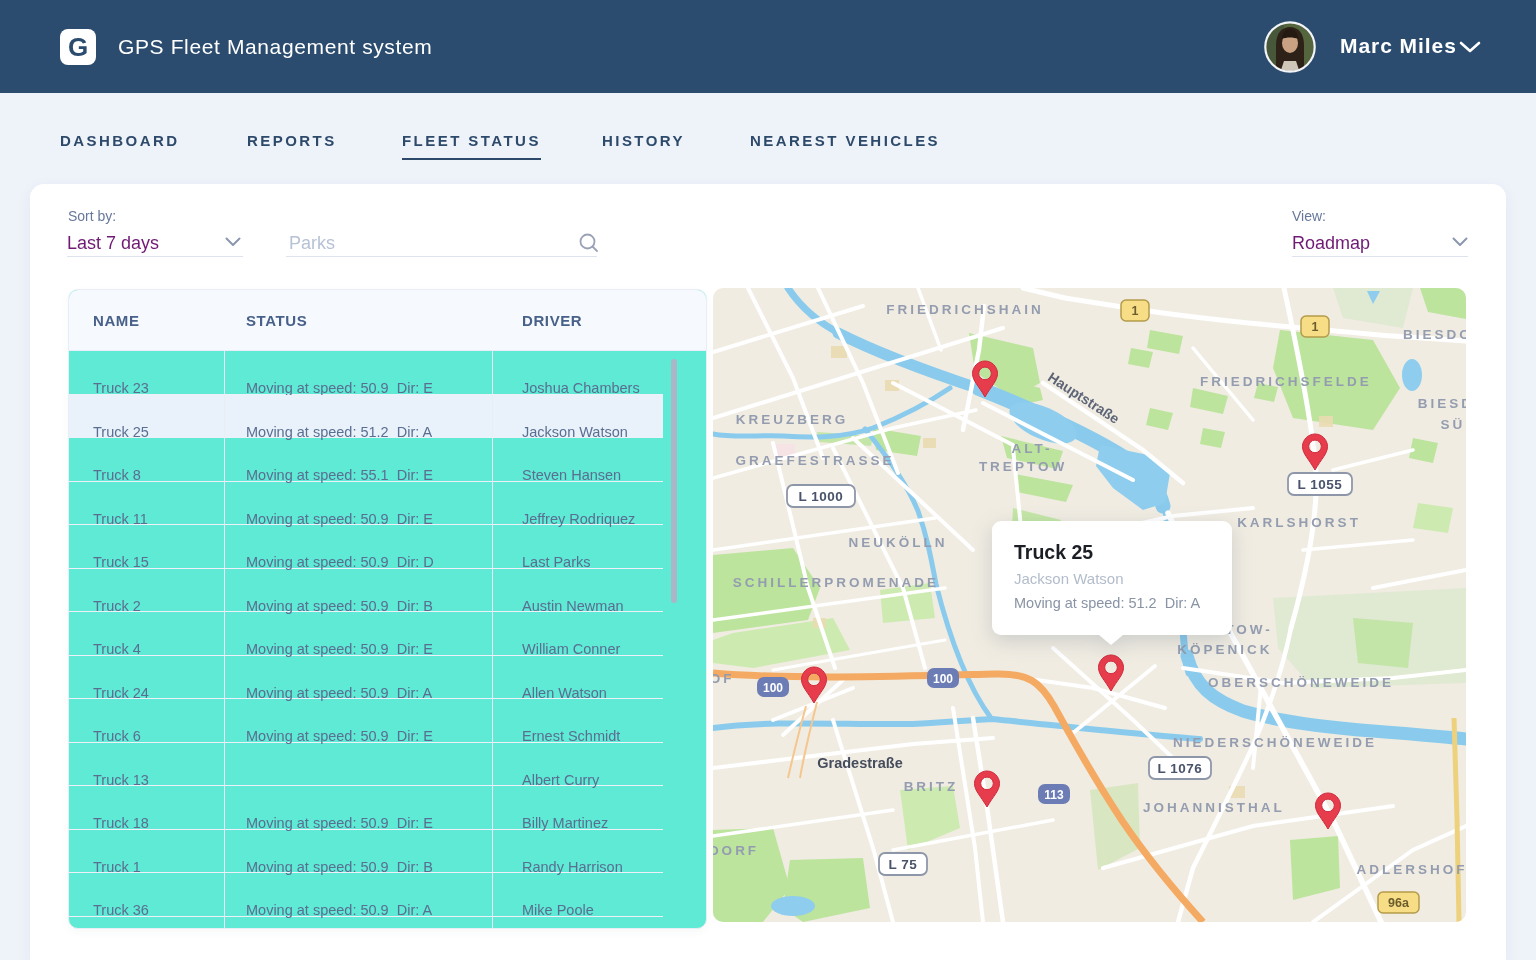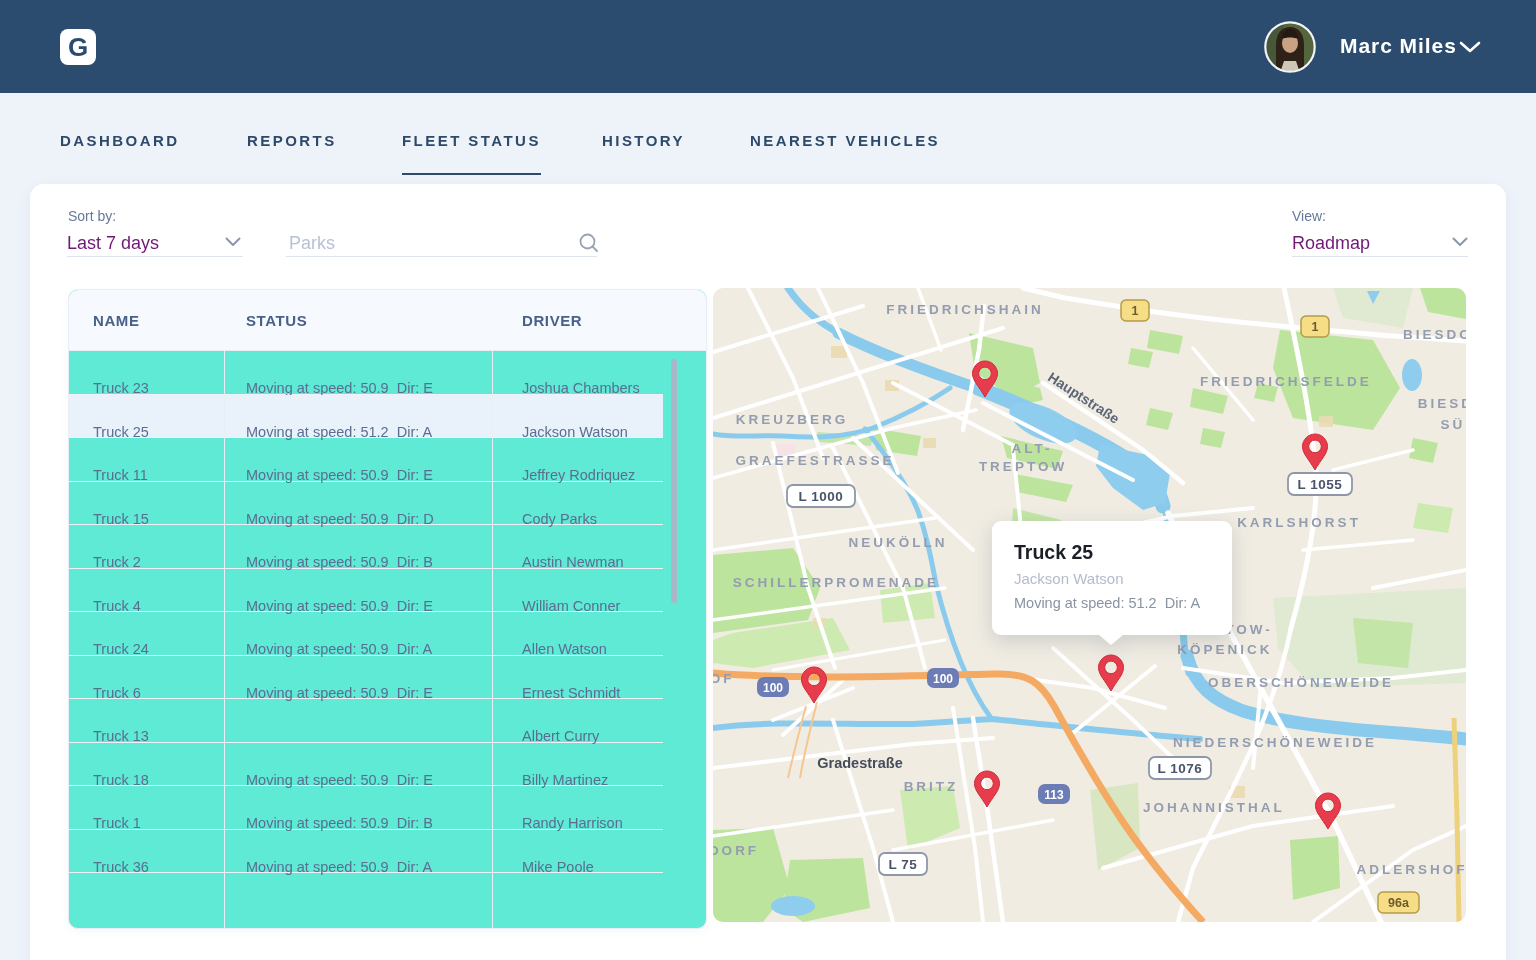--- a/index.html
+++ b/index.html
@@ -4,41 +4,42 @@
 <style>
 *{margin:0;padding:0;box-sizing:border-box}
 html,body{width:1536px;height:960px;overflow:hidden;font-family:"Liberation Sans",sans-serif;background:#eef2f9}
 .abs{position:absolute}
 .header{position:absolute;left:0;top:0;width:1536px;height:93px;background:#2b4c6e}
 .logo{position:absolute;left:60px;top:29px;width:36px;height:36px;background:#fff;border-radius:8px;color:#2b4c6e;font-weight:bold;font-size:26px;text-align:center;line-height:37px}
 .title{position:absolute;left:118px;top:35px;color:#fff;font-size:21px;letter-spacing:0.62px}
 .uname{position:absolute;left:1340px;top:34px;color:#fff;font-size:21px;font-weight:700;letter-spacing:0.95px}
 .nav{position:absolute;left:0;top:132px;font-size:15px;font-weight:bold;color:#2d4a6b;letter-spacing:2.45px;white-space:nowrap}
 .nav span{position:absolute;top:0}
-.tab-active{border-bottom:2.5px solid #2d4a6b;padding-bottom:24px}
+.tab-active{border-bottom:2.5px solid #2d4a6b;padding-bottom:9px}
 .card{position:absolute;left:30px;top:184px;width:1476px;height:790px;background:#fff;border-radius:14px;box-shadow:0 4px 16px rgba(60,80,110,0.05)}
 .lbl{position:absolute;font-size:14px;color:#67789a}
 .dd{position:absolute;font-size:18px;color:#701a75}
 .ph{position:absolute;font-size:18px;color:#b7c2d6}
 .uline{position:absolute;height:1px;background:#dde4ee}
 .tbl{position:absolute;left:68px;top:289px;width:639px;height:640px;border:1px solid #e9eef6;border-radius:10px;background:#5eead4;overflow:hidden;box-shadow:0 3px 8px rgba(60,80,110,0.04)}
 .thead{height:61px;background:#f6f9fd;border-bottom:1px solid #e9eef6;position:relative}
 .thead div{position:absolute;top:0;line-height:61px;font-size:15px;font-weight:bold;color:#48618a;letter-spacing:0.6px}
 .trow{height:43.5px;border-bottom:1px solid #eef2f8;position:relative;width:594px}
 .trow div{position:absolute;top:16px;line-height:42.5px;font-size:14.5px;color:#5a6e91;white-space:nowrap}
 .c1{left:24px}.c2{left:177px}.c3{left:453px}
 .vline{position:absolute;top:61px;width:1px;height:579px;background:#e9eef6}
 .sel{background:#e9f2fb}
 .sbar{position:absolute;left:602px;top:69px;width:6px;height:244px;background:#aab7c8;border-radius:3px}
 .chev{stroke:#8a97ad;stroke-width:2;fill:none;stroke-linecap:round;stroke-linejoin:round}
 </style>
 </head>
 <body>
 <div class="header">
   <div class="logo">G</div>
+  <div class="title">GPS Fleet Management system</div>
   <svg class="abs" style="left:1264px;top:21px" width="52" height="52" viewBox="0 0 52 52">
     <defs>
         <clipPath id="av">
           <circle cx="26" cy="26" r="24"></circle>
         </clipPath>
       </defs>
     <g clip-path="url(#av)">
       <rect width="52" height="52" fill="#55663f"></rect>
       <rect x="0" y="0" width="20" height="52" fill="#47583a"></rect>
       <path d="M12,52 L12,24 C12,12 18,6 26,6 C34,6 40,12 40,24 L40,52 Z" fill="#2e2218"></path>
@@ -95,28 +96,33 @@
       <div class="c1">Truck 23</div>
       <div class="c2">Moving at speed: 50.9&nbsp; Dir: E</div>
       <div class="c3">Joshua Chambers</div>
     </div>
   <div class="trow sel">
       <div class="c1">Truck 25</div>
       <div class="c2">Moving at speed: 51.2&nbsp; Dir: A</div>
       <div class="c3">Jackson Watson</div>
     </div>
   <div class="trow">
+      <div class="c1">Truck 8</div>
+      <div class="c2">Moving at speed: 55.1&nbsp; Dir: E</div>
+      <div class="c3">Steven Hansen</div>
+    </div>
+  <div class="trow">
       <div class="c1">Truck 11</div>
       <div class="c2">Moving at speed: 50.9&nbsp; Dir: E</div>
       <div class="c3">Jeffrey Rodriquez</div>
     </div>
   <div class="trow">
       <div class="c1">Truck 15</div>
       <div class="c2">Moving at speed: 50.9&nbsp; Dir: D</div>
-      <div class="c3">Cody Parks</div>
+      <div class="c3">Last Parks</div>
     </div>
   <div class="trow">
       <div class="c1">Truck 2</div>
       <div class="c2">Moving at speed: 50.9&nbsp; Dir: B</div>
       <div class="c3">Austin Newman</div>
     </div>
   <div class="trow">
       <div class="c1">Truck 4</div>
       <div class="c2">Moving at speed: 50.9&nbsp; Dir: E</div>
       <div class="c3">William Conner</div>

